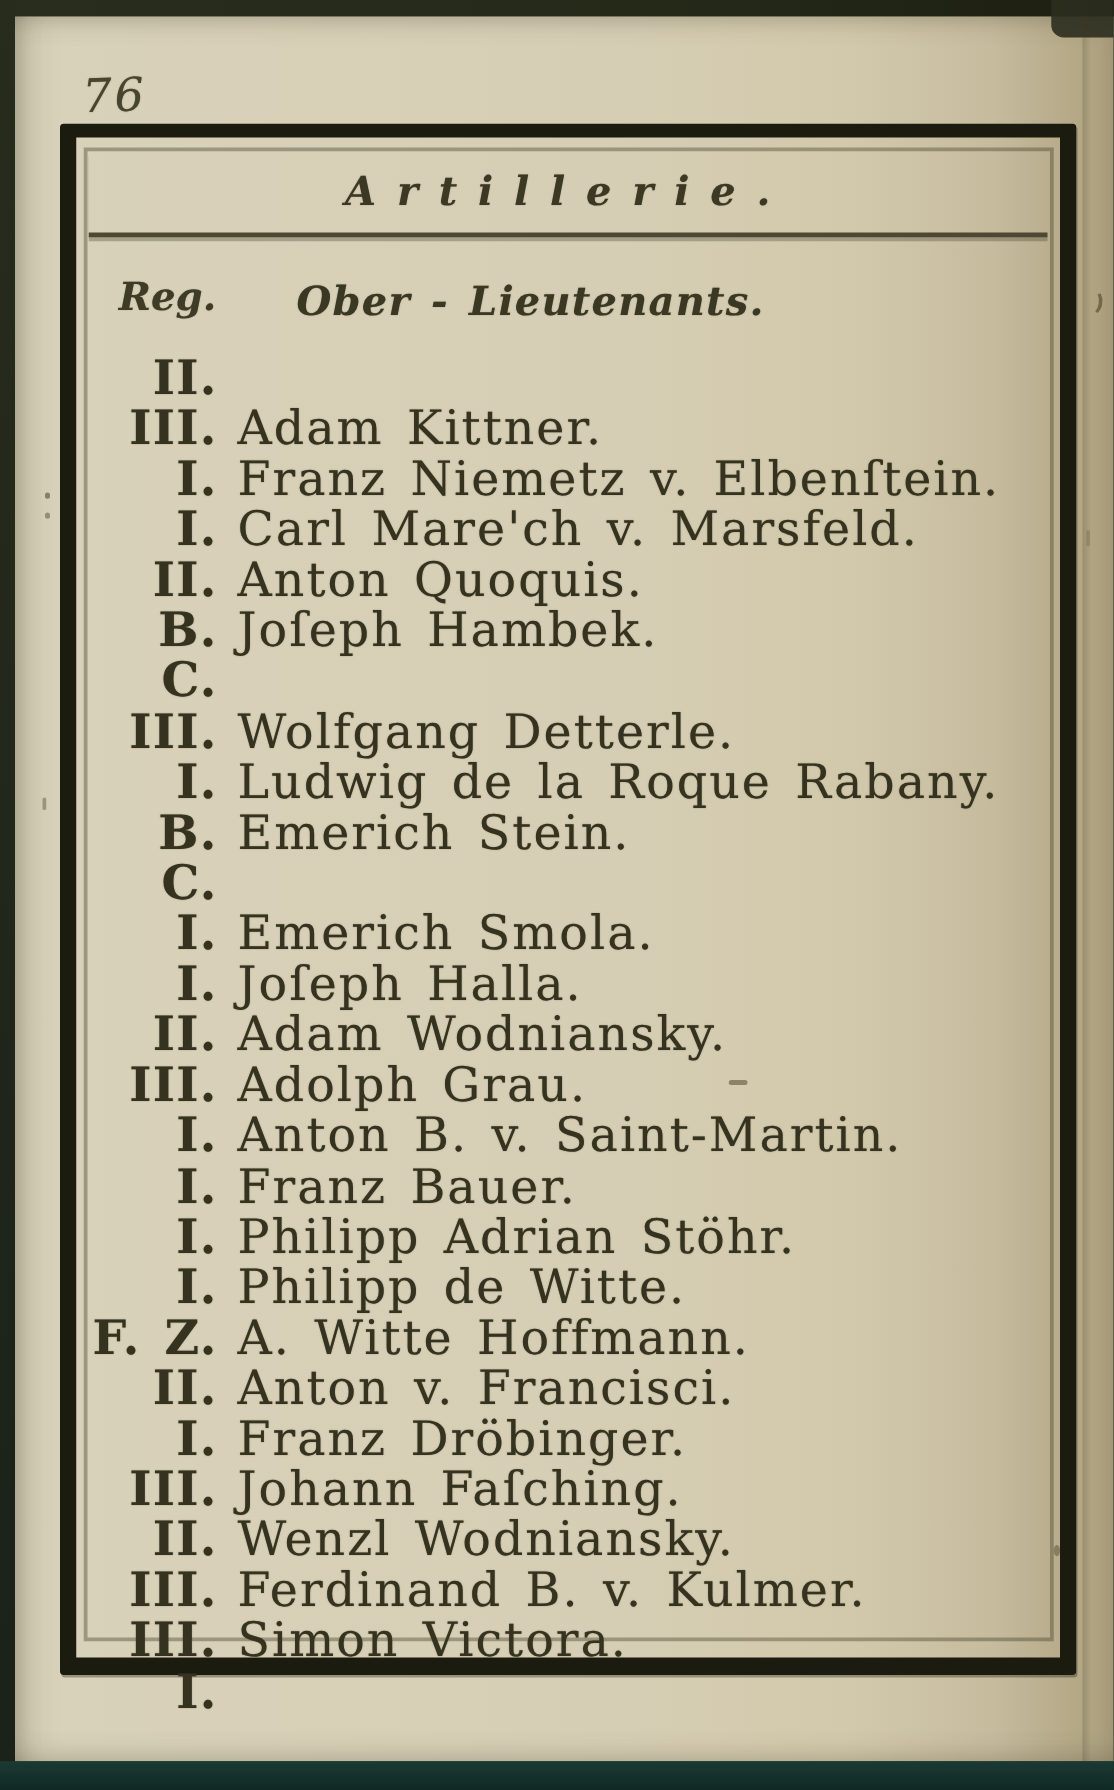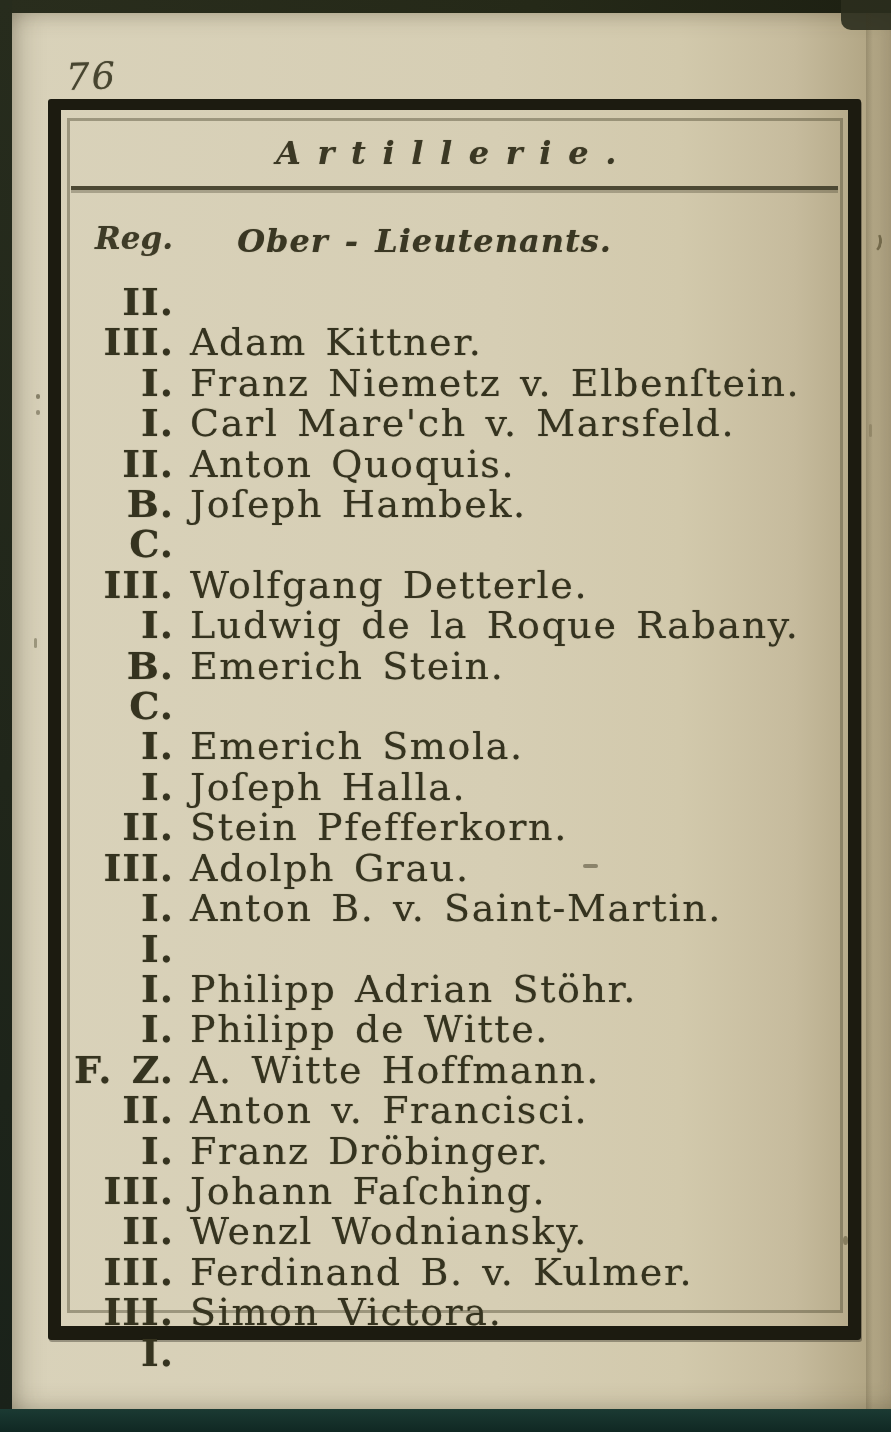--- a/index.html
+++ b/index.html
@@ -144,35 +144,36 @@
     <span class="name">Emerich Smola.</span>
   </div>
 
   <div class="row">
     <span class="reg">I.</span>
     <span class="name">Joſeph Halla.</span>
   </div>
 
   <div class="row">
     <span class="reg">II.</span>
-    <span class="name">Stein Pfefferkorn.</span>
+    <span class="name">Adam Wodniansky.</span>
   </div>
 
   <div class="row">
     <span class="reg">III.</span>
     <span class="name">Adolph Grau.</span>
   </div>
 
   <div class="row">
     <span class="reg">I.</span>
     <span class="name">Anton B. v. Saint-Martin.</span>
   </div>
 
   <div class="row">
     <span class="reg">I.</span>
+    <span class="name">Franz Bauer.</span>
   </div>
 
   <div class="row">
     <span class="reg">I.</span>
     <span class="name">Philipp Adrian Stöhr.</span>
   </div>
 
   <div class="row">
     <span class="reg">I.</span>
     <span class="name">Philipp de Witte.</span>

